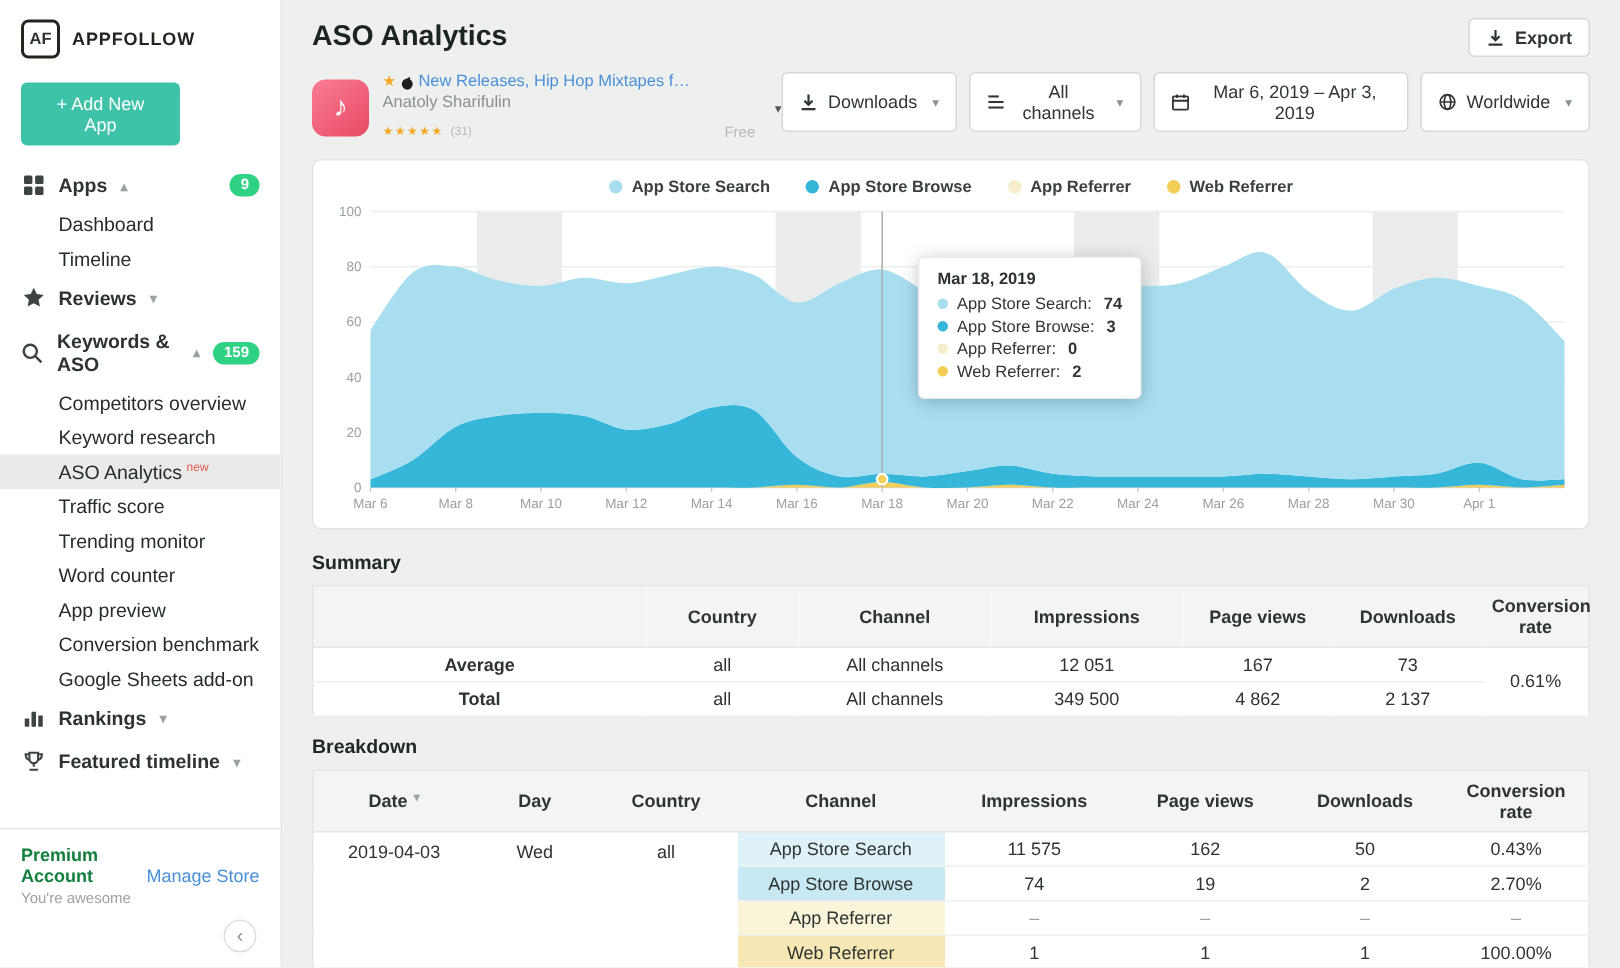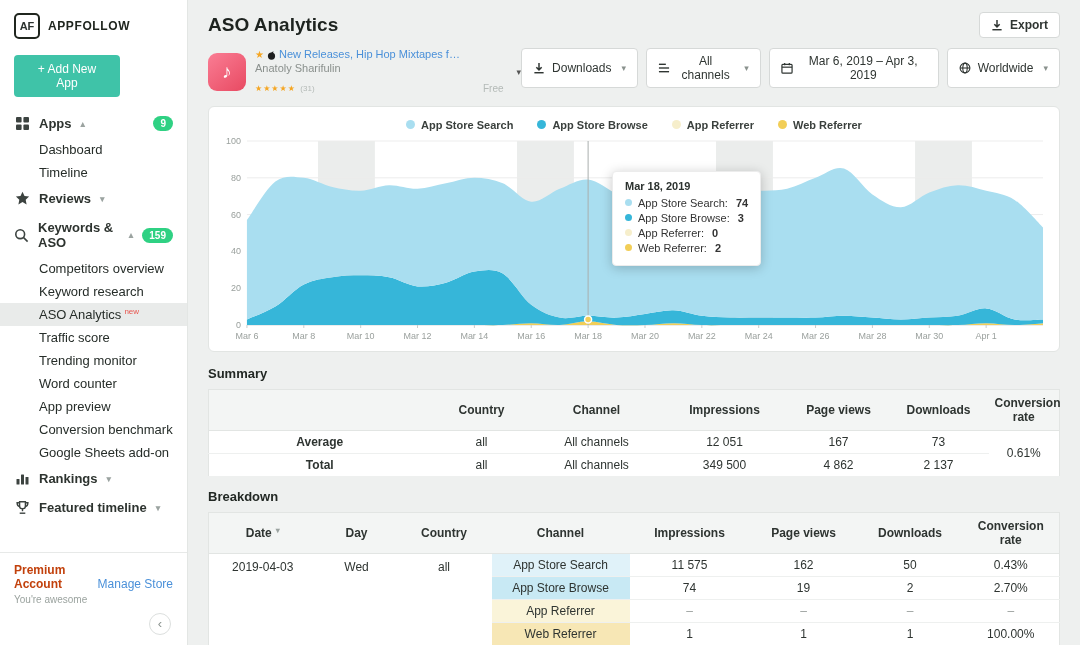--- a/index.html
+++ b/index.html
@@ -14,21 +14,21 @@
   .add-btn { margin:8px 14px 12px; display:inline-block; background:#3fc3a8; color:#fff; border:none; border-radius:4px; font-size:12px; padding:7px 13px; width:106px; text-align:center; cursor:pointer; font-family:inherit; }
   .nav { flex:1; overflow:hidden; }
   .nav-section { display:flex; align-items:center; gap:9px; padding:7px 14px; font-size:13px; font-weight:700; color:#2d332f; cursor:pointer; }
   .nav-icon { width:16px; display:flex; justify-content:center; color:#3c4340; }
   .caret { font-size:9px; color:#9ba3a0; }
   .badge { margin-left:auto; font-size:10px; font-weight:bold; padding:2px 7px; border-radius:9px; background:#2fd183; color:#fff; }
   .nav-sub { padding:4px 14px 4px 39px; font-size:13px; color:#262d29; cursor:pointer; }
   .nav-sub.selected { background:#e9ebea; }
   .new-tag { color:#e8554e; font-size:8px; vertical-align:super; margin-left:3px; font-weight:normal; }
   .premium { border-top:1px solid #e7e9e8; padding:10px 14px 6px; display:flex; justify-content:space-between; align-items:center; }
-  .premium-title { font-size:12px; font-weight:bold; color:#c2410c; }
+  .premium-title { font-size:12px; font-weight:bold; color:#15803d; }
   .premium-sub { font-size:10px; color:#9ba39f; margin-top:3px; }
   .manage { font-size:12px; color:#4a90d9; cursor:pointer; white-space:nowrap; }
   .collapse-row { display:flex; justify-content:flex-end; padding:2px 16px 10px; }
   .collapse-btn { width:22px; height:22px; border-radius:50%; border:1px solid #dcdfde; background:#fff; color:#8a928e; font-size:13px; line-height:19px; text-align:center; cursor:pointer; }
 
   
   .main { flex:1; padding:12px 20px; position:relative; overflow:hidden; }
   .main-header { display:flex; justify-content:space-between; align-items:center; margin-bottom:10px; }
   .page-title { font-size:19px; font-weight:bold; color:#1d231f; }
   .btn { display:flex; align-items:center; gap:7px; background:#fff; border:1px solid #d6d9d8; border-radius:4px; font-size:12px; color:#2f3532; padding:5px 11px; cursor:pointer; font-family:inherit; }

